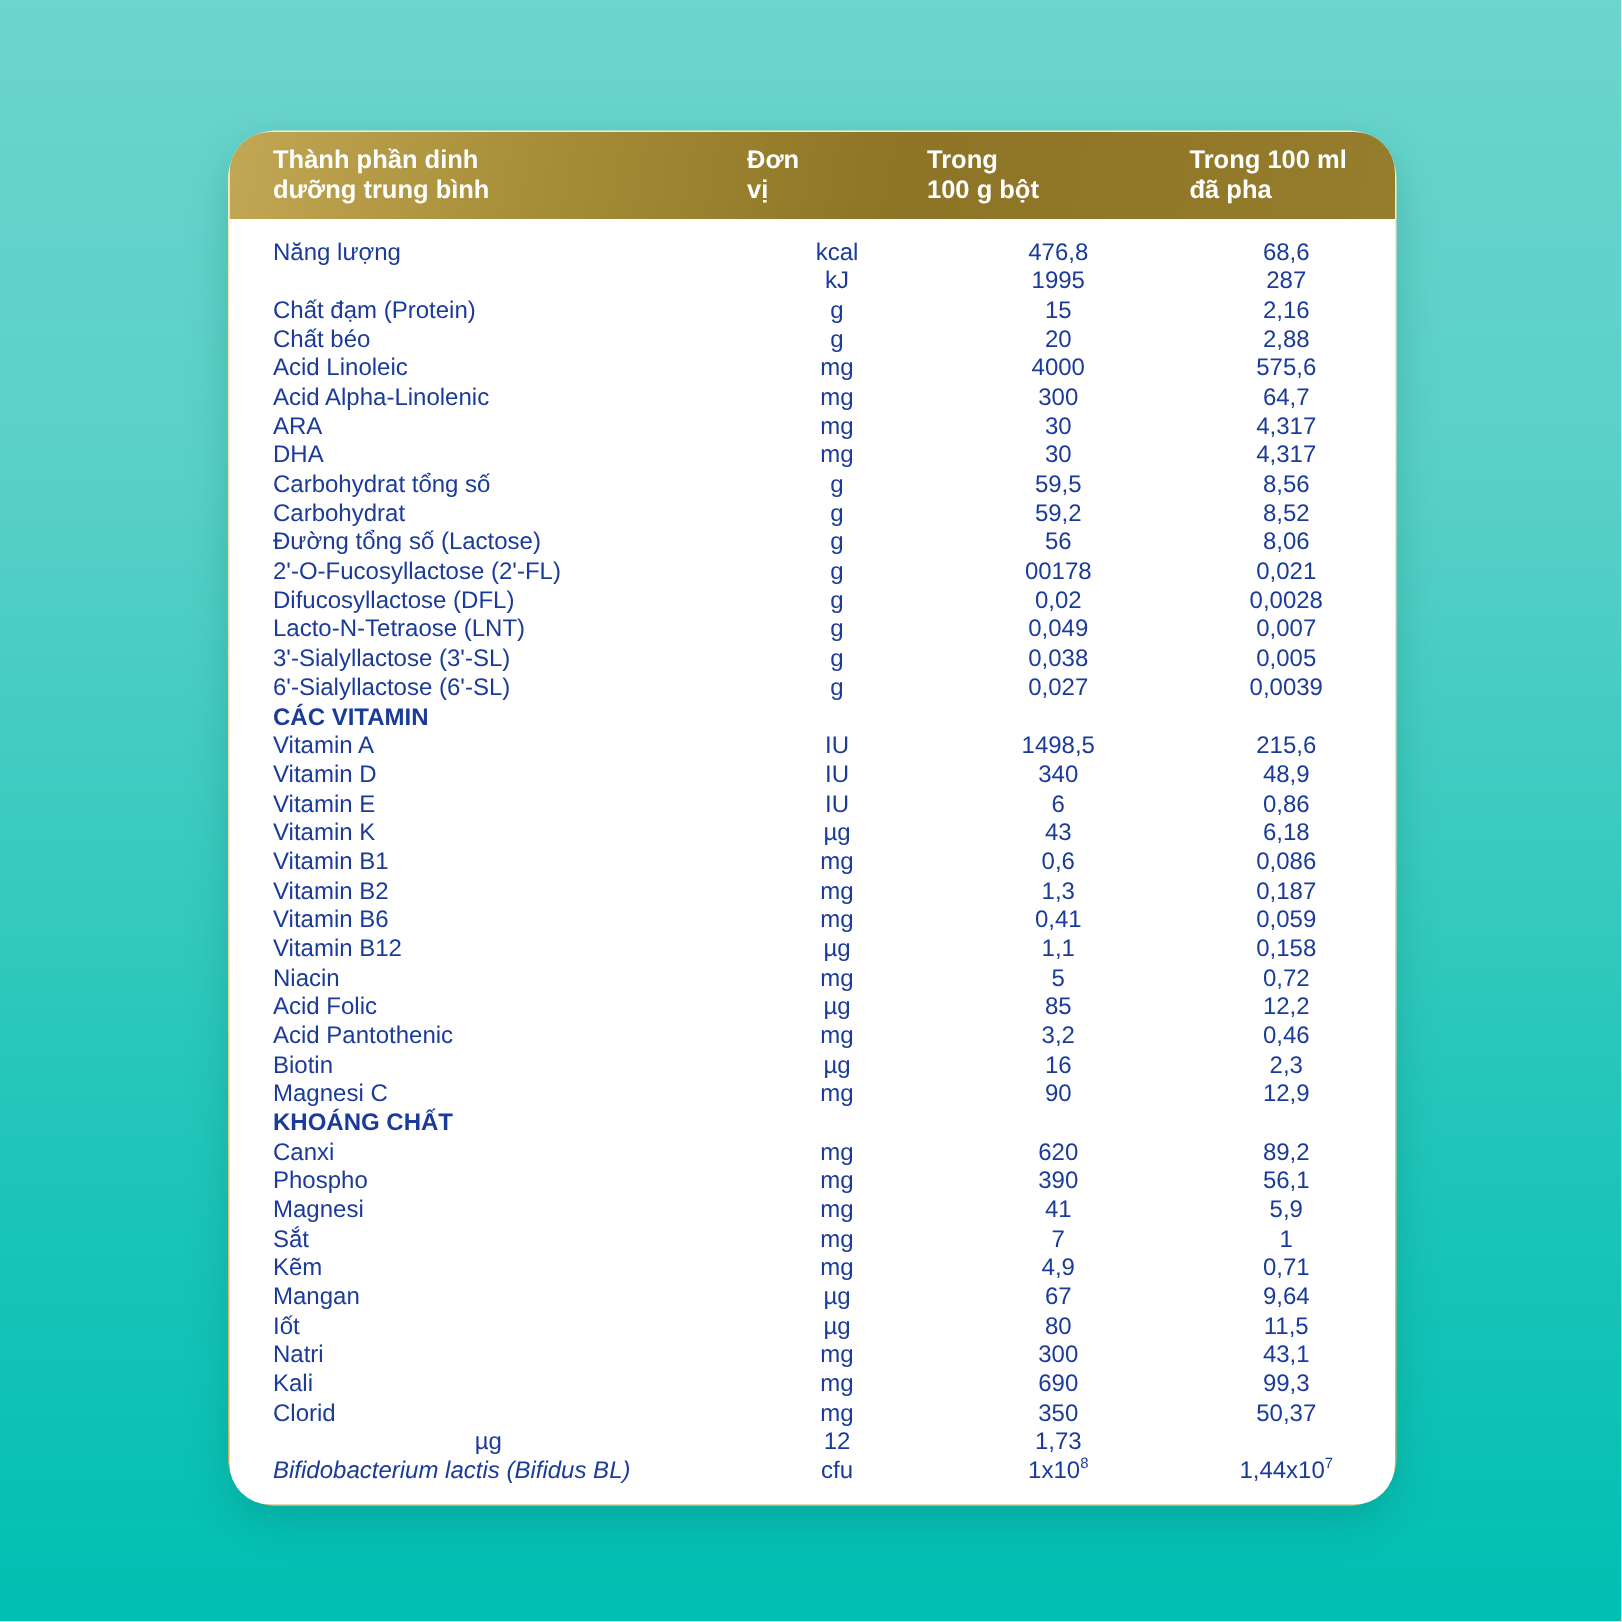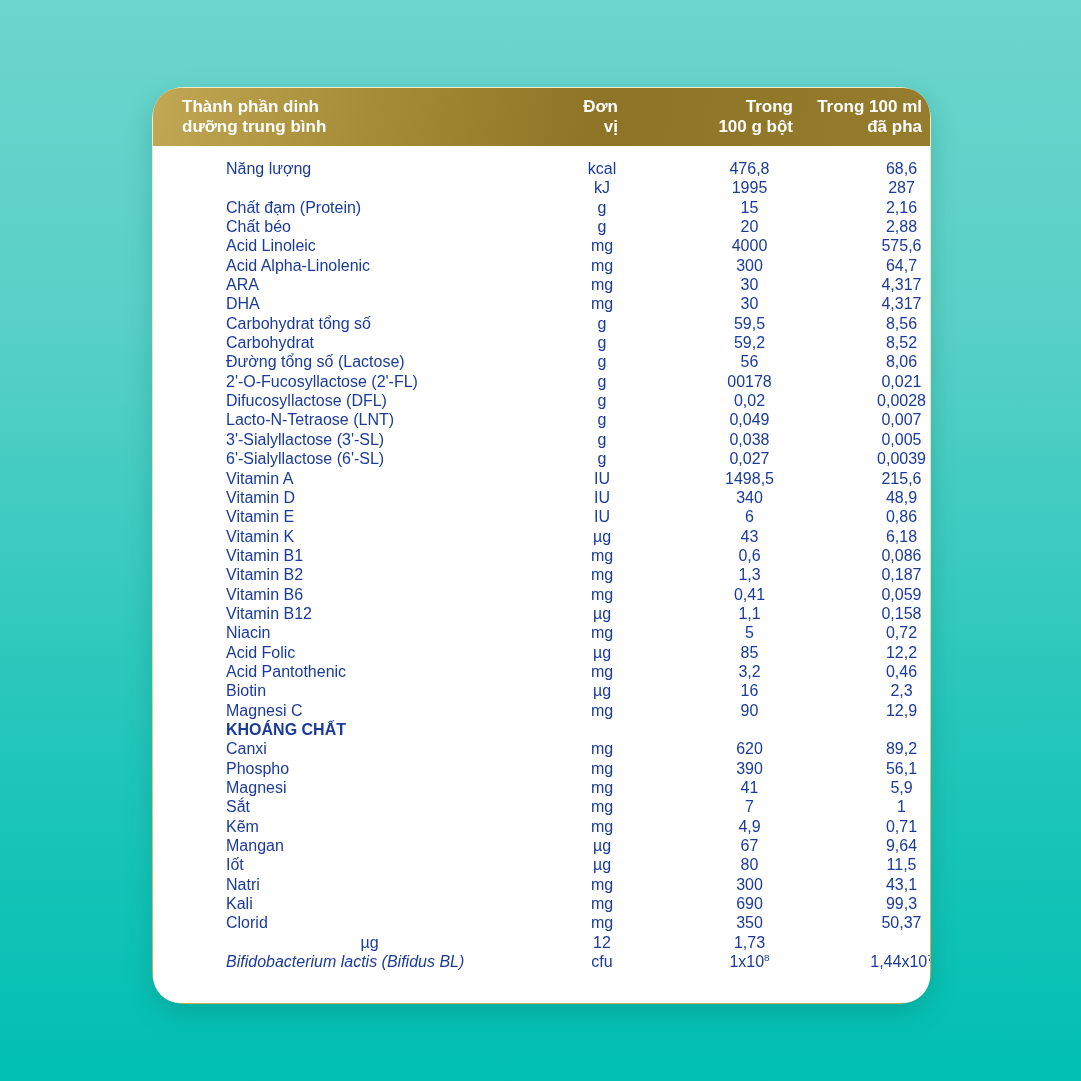--- a/index.html
+++ b/index.html
@@ -21,24 +21,24 @@
     overflow:hidden; display:flex; flex-direction:column;
   }
 
   .table-header {
     height:58px; flex:0 0 58px;
     background: linear-gradient(100deg,#c2a754 0%, #a58c36 28%, #8d7426 58%, #967d2d 100%);
     display:grid; grid-template-columns:345px 120px 175px 129px;
     align-items:center; color:#ffffff; font-weight:bold;
     font-size:17px; line-height:20px;
   }
-  .table-header .cell { white-space:pre-line; text-align:right; }
+  .table-header .cell { white-space:pre-line; text-align:left; }
   .table-header .cell.name { text-align:left; padding-left:29px; }
 
-  .table-body { padding-top:13px; display:flex; flex-direction:column;margin-left:44px; }
+  .table-body { padding-top:13px; display:flex; flex-direction:column; }
 
   .row {
     display:grid; grid-template-columns:345px 120px 175px 129px;
     font-size:16px; line-height:19.35px; color:#1b3b9a;
   }
   .row .cell.name { padding-left:29px; text-align:left; }
   .row .cell.unit, .row .cell.per100g, .row .cell.per100ml { text-align:center; }
   .row.section .cell.name { font-weight:bold; }
   .cell.name.italic { font-style:italic; }
   sup { font-size:.62em; line-height:0; }
@@ -152,20 +152,21 @@
             <div class="cell per100g"><span>0,038</span></div>
             <div class="cell per100ml"><span>0,005</span></div>
           </div>
           <div class="row">
             <div class="cell name"><span>6'-Sialyllactose (6'-SL)</span></div>
             <div class="cell unit"><span>g</span></div>
             <div class="cell per100g"><span>0,027</span></div>
             <div class="cell per100ml"><span>0,0039</span></div>
           </div>
           <div class="row section">
+            <div class="cell name"><span>CÁC VITAMIN</span></div>
             <div class="cell unit"></div>
             <div class="cell per100g"></div>
             <div class="cell per100ml"></div>
           </div>
           <div class="row">
             <div class="cell name"><span>Vitamin A</span></div>
             <div class="cell unit"><span>IU</span></div>
             <div class="cell per100g"><span>1498,5</span></div>
             <div class="cell per100ml"><span>215,6</span></div>
           </div>

